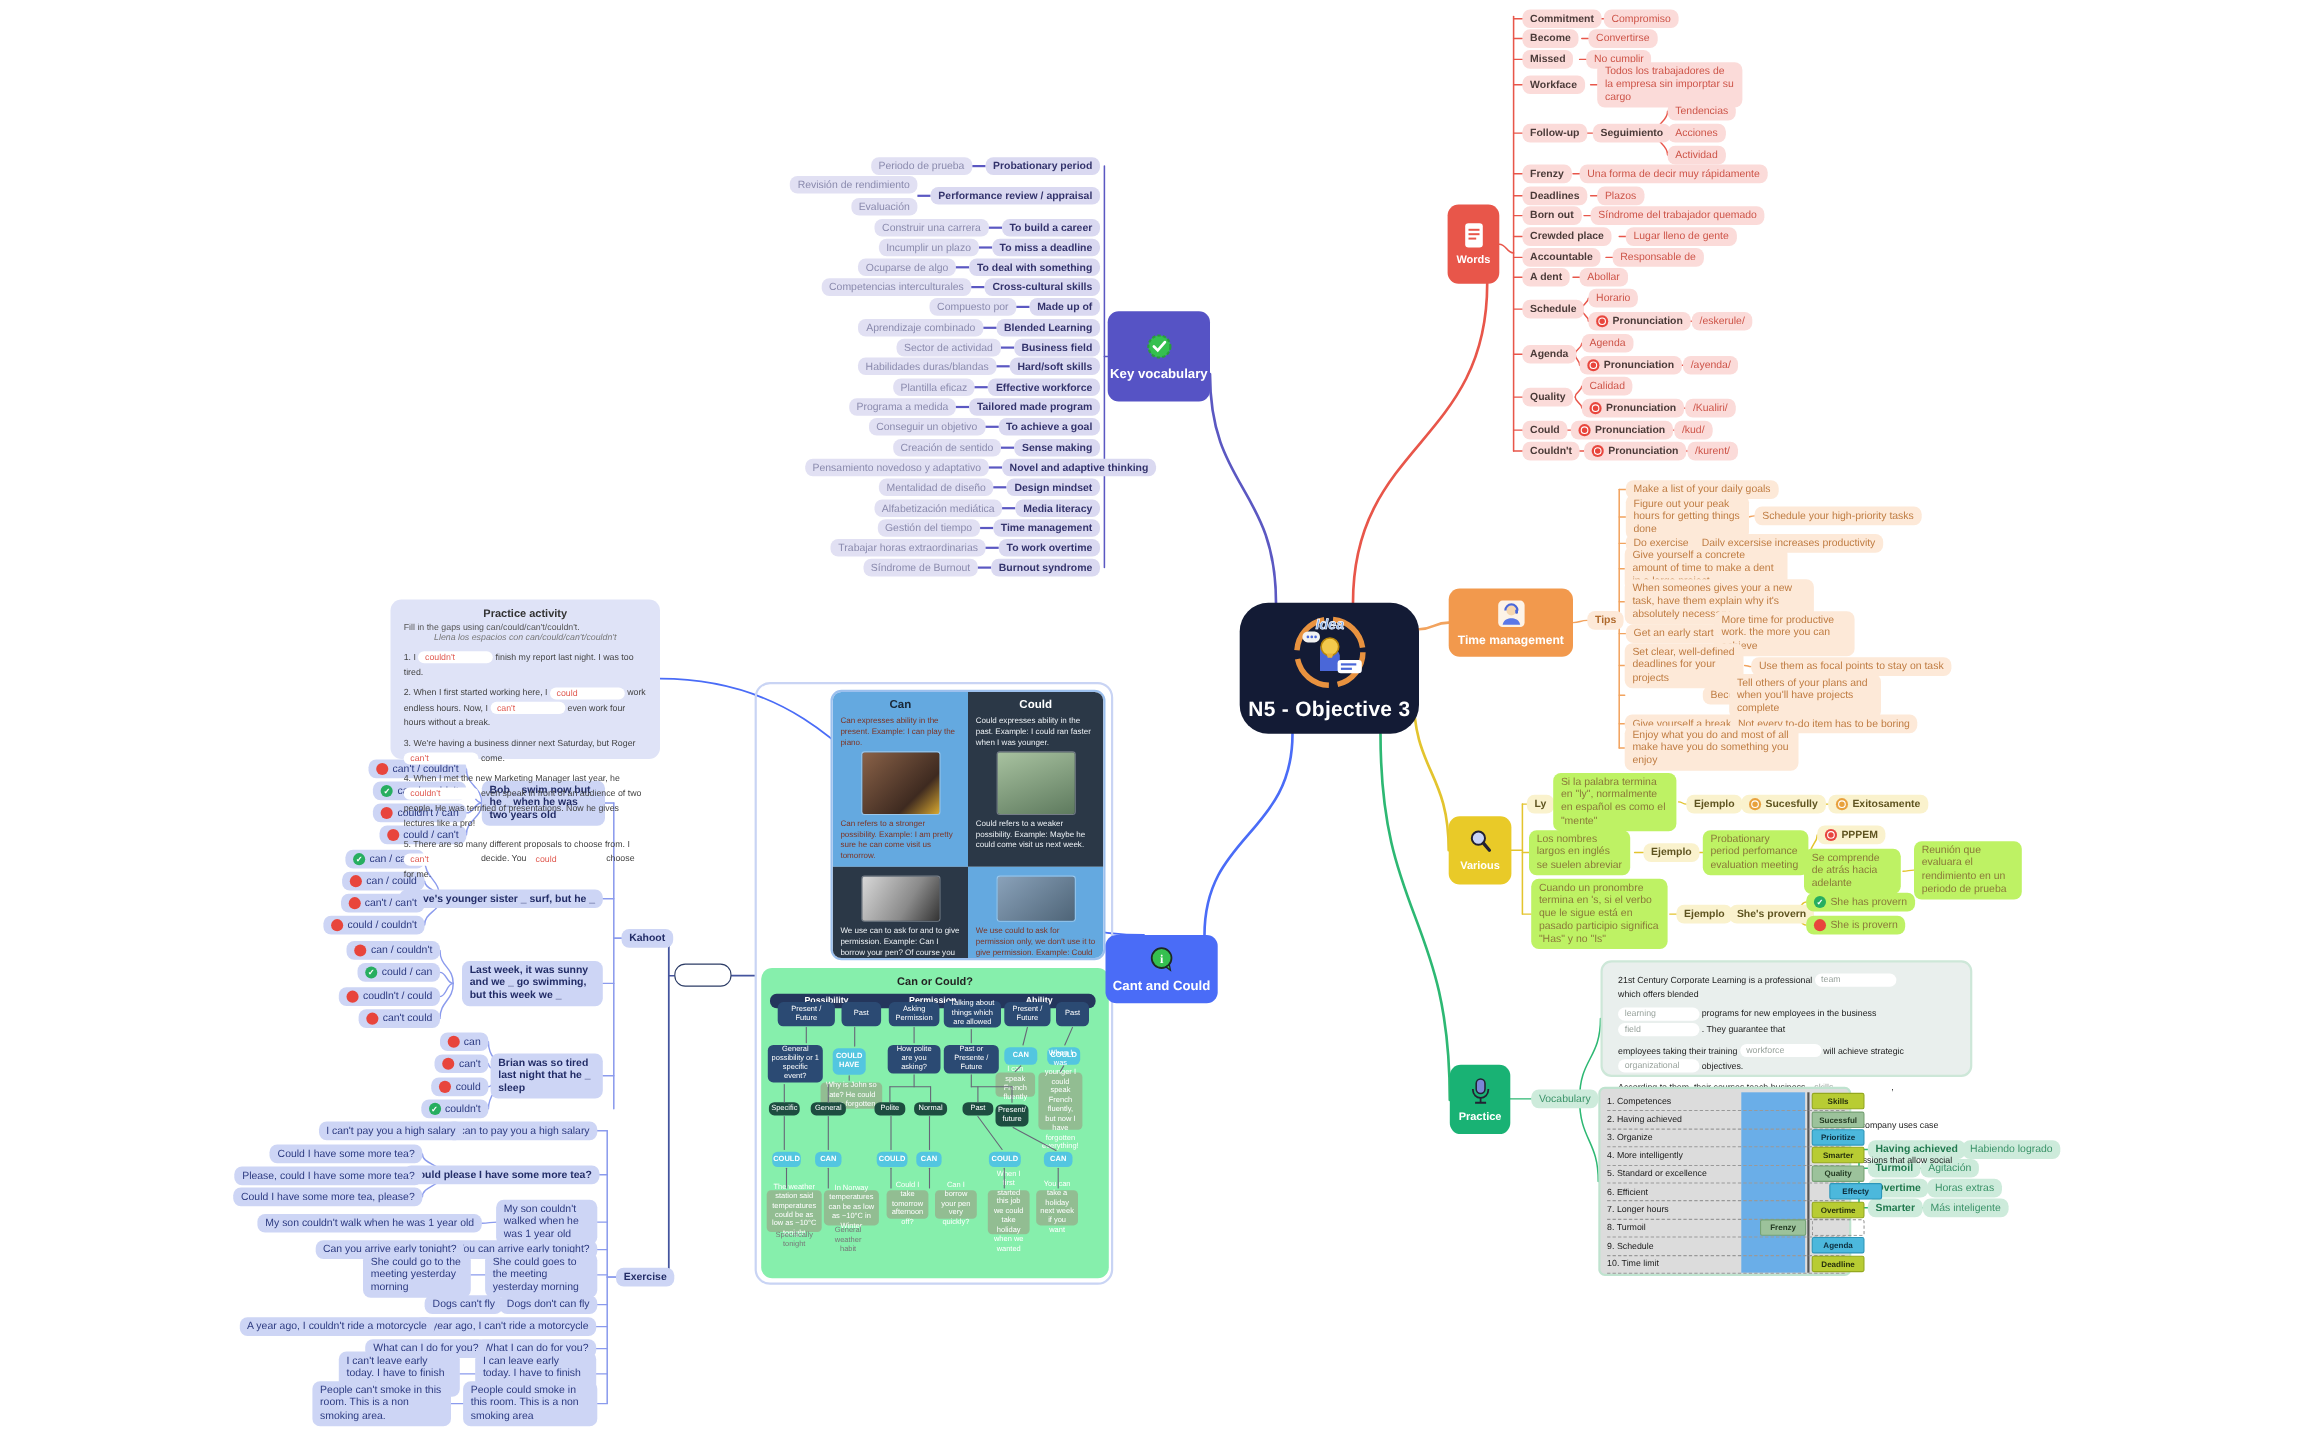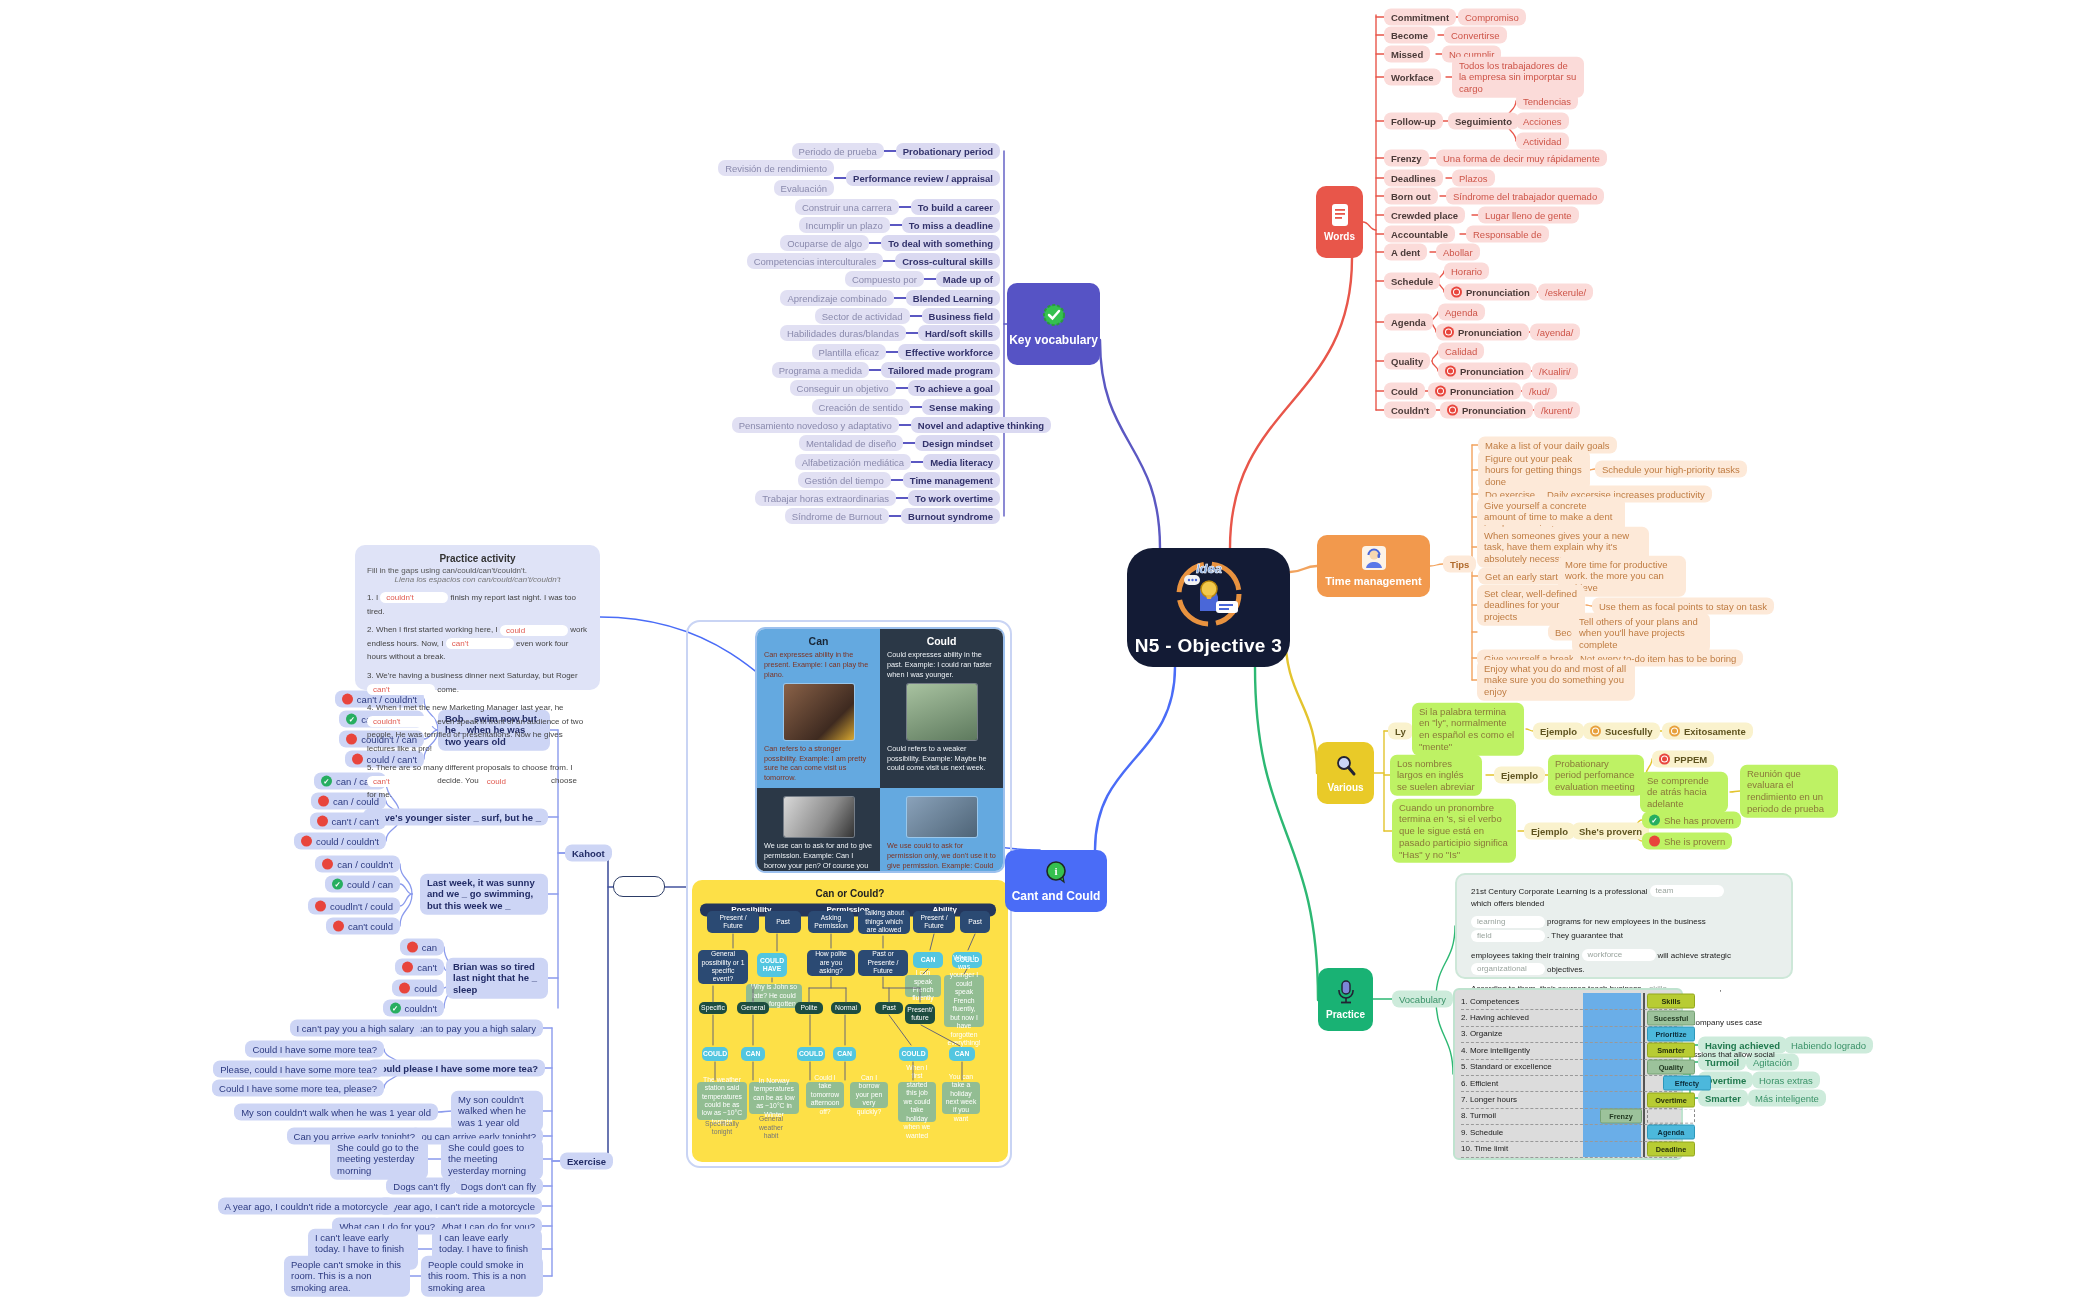--- a/index.html
+++ b/index.html
@@ -50,21 +50,21 @@
 .chip.sage{background:#9cc29b;border:1px solid #76a275;color:#233a22}
 .chip.cyan{background:#4cb8dc;border:1px solid #2d97ba;color:#0d2e3c}
 .chip.empty{background:transparent;border:1.3px dashed #888}
 #comp{background:#fff;border:2px solid #9cc0ee;border-radius:10px;overflow:hidden;display:grid;grid-template-columns:1fr 1fr;grid-template-rows:1fr 1fr}
 .quad{position:relative;padding:5px 7px;font-size:7.3px;line-height:1.35;box-sizing:border-box}
 .quad.blue{background:#64a9e0;color:#7e3322}
 .quad.dark{background:#2b3847;color:#eef2f6}
 .quad .qt{font-size:10.5px;font-weight:700;text-align:center;margin-bottom:2px}
 .quad.blue .qt{color:#182636}.quad.dark .qt{color:#fff}
 .photo{border-radius:2px;margin:4px auto;box-shadow:0 0 0 1px rgba(255,255,255,.35)}
-#flow{background:#fde047;border-radius:10px}
+#flow{background:#86efac;border-radius:10px}
 #flow .ft{position:absolute;font-size:10px;font-weight:700;color:#222;transform:translate(-50%,-50%);white-space:nowrap;z-index:4}
 .fb{position:absolute;transform:translateY(-50%);display:flex;align-items:center;justify-content:center;text-align:center;font-size:6.8px;line-height:1.25;border-radius:5px;box-sizing:border-box;padding:2px 3px;z-index:4}
 .fb.bar{background:#24365c;color:#fff;font-weight:700;font-size:8px;border-radius:6px;justify-content:space-around}
 .fb.navy{background:#2b4a73;color:#fff}
 .fb.cyan{background:#53c6e0;color:#fff;font-weight:700}
 .fb.dgr{background:#1d4d40;color:#fff}
 .fb.note{background:#92bd92;color:#fff;border-radius:4px}
 .fb.cap{background:transparent;color:#777}
 .bar span{flex:1;text-align:center}
 .idea-label{font-size:19px;font-weight:700;color:#fff;letter-spacing:.3px}
@@ -459,21 +459,21 @@
     <div class="p tip w" style="top: 633px; width: 138px; left: 1572px;">
       <span>Tell others of your plans and when you'll have projects complete</span>
     </div>
     <div class="p tip" style="top: 658px; left: 1477px;">
       <span>Give yourself a break</span>
     </div>
     <div class="p tip" style="top: 658px; left: 1573px;">
       <span>Not every to-do item has to be boring</span>
     </div>
     <div class="p tip w" style="top: 680px; width: 158px; left: 1477px;">
-      <span>Enjoy what you do and most of all make sure you do something you enjoy</span>
+      <span>Enjoy what you do and most of all make have you do something you enjoy</span>
     </div>
     <div class="p nyb" style="top: 731px; left: 1388px;">
       <span>Ly</span>
     </div>
     <div class="p ny w" style="top: 729px; width: 112px; left: 1412px;">
       <span>Si la palabra termina en "ly", normalmente en español es como el "mente"</span>
     </div>
     <div class="p nyb" style="top: 731px; left: 1533px;">
       <span>Ejemplo</span>
     </div>

